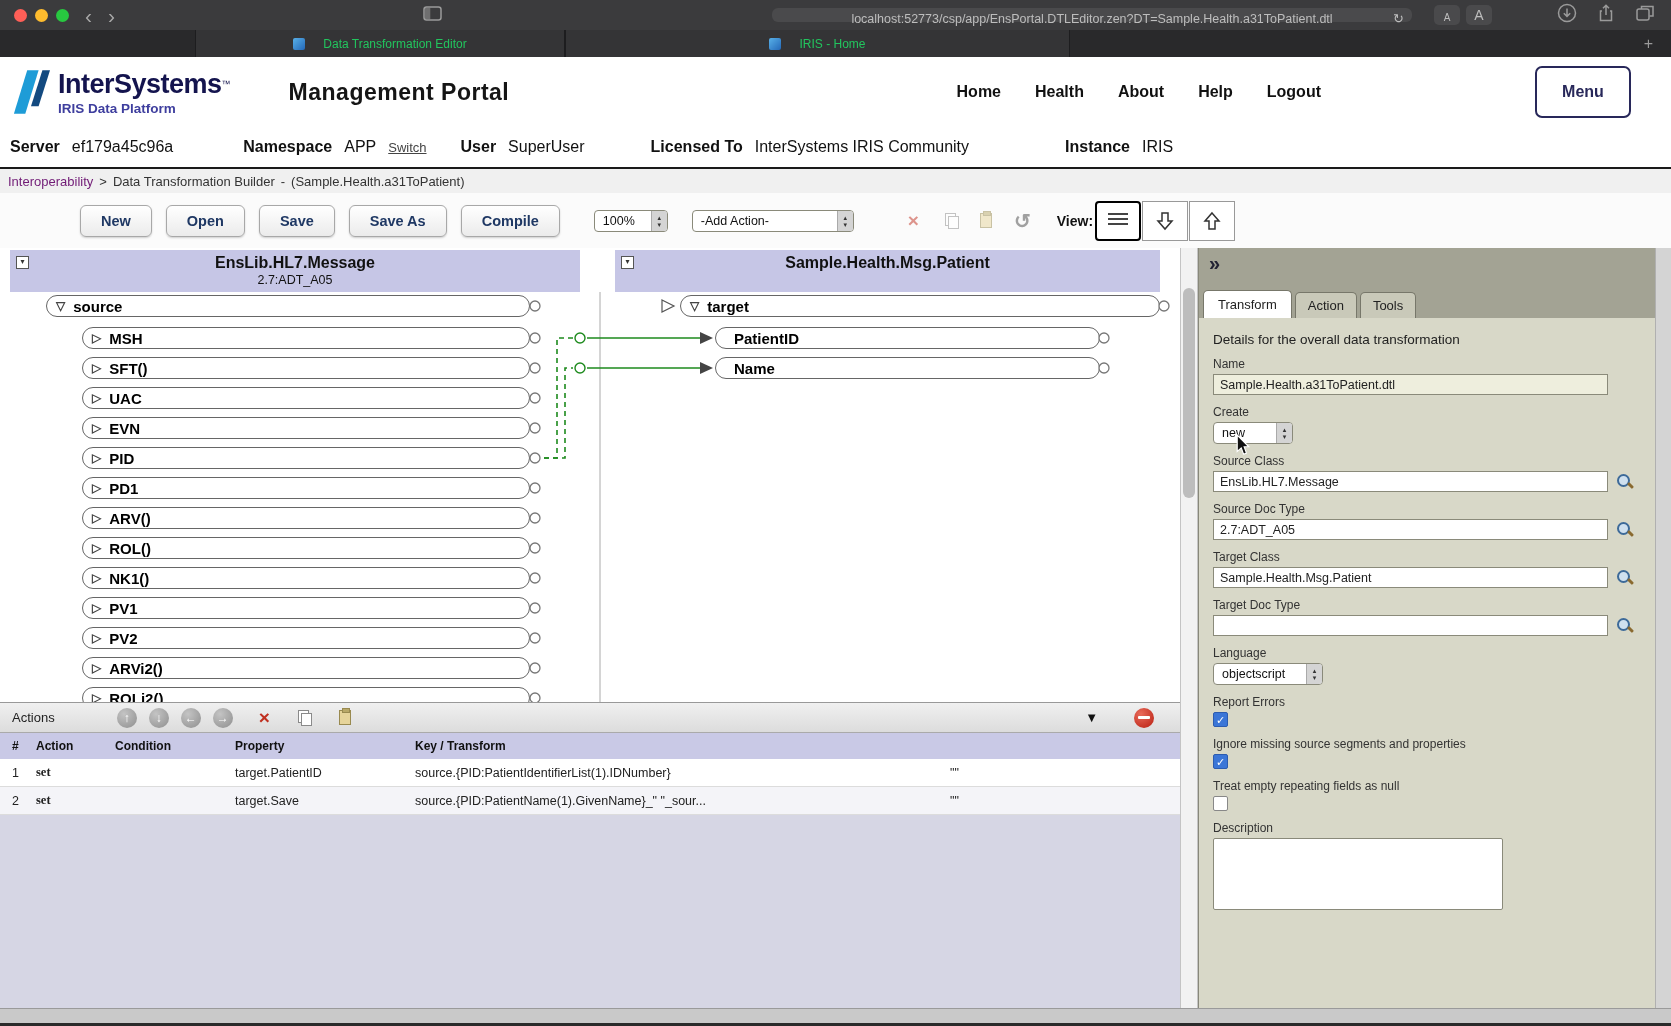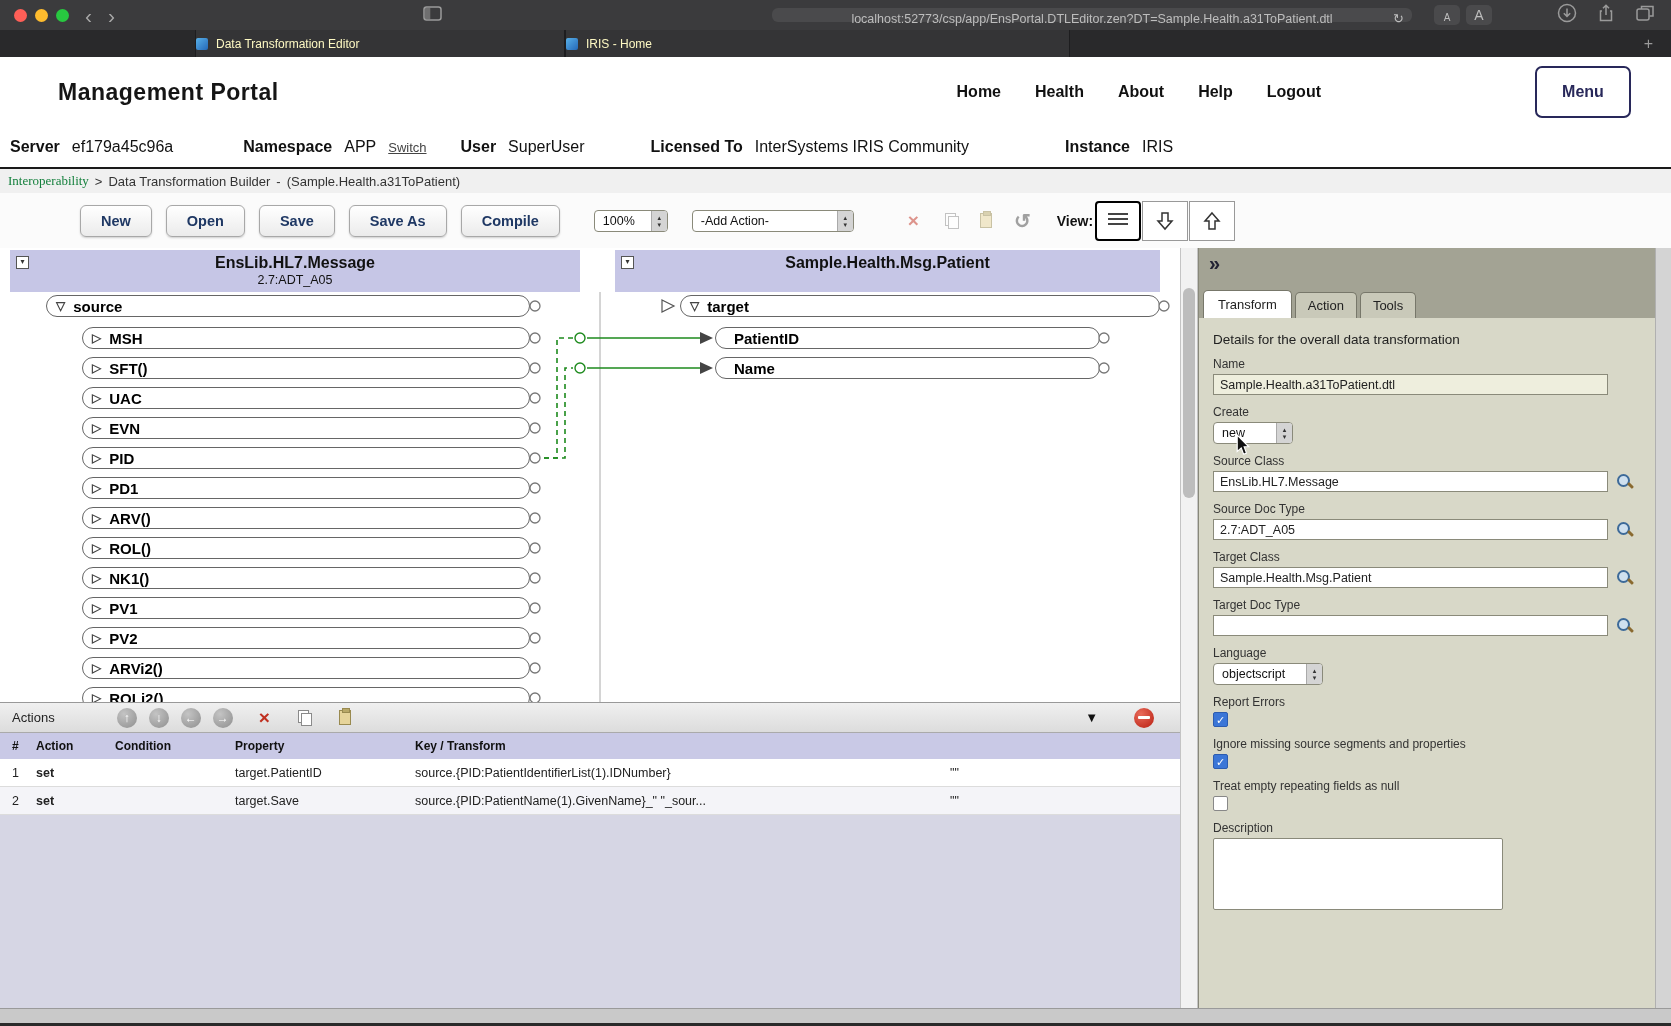--- a/index.html
+++ b/index.html
@@ -13,21 +13,21 @@
   .navglyph { color:#a8a8a8; font-size:21px; line-height:1; padding:0 8px; }
   .urlbar { position:relative; margin-left:330px; width:640px; height:14px; background:#4a4a4c; border-radius:6px; color:#bdbdbd; font-size:12.5px; line-height:22px; text-align:center; }
   .urlbar .reload { position:absolute; right:8px; top:0; color:#bdbdbd; font-size:13px; }
   .aa { display:flex; gap:6px; margin-left:22px; }
   .aabtn { width:26px; height:20px; background:#4a4a4c; border-radius:5px; color:#bdbdbd; display:flex; align-items:flex-end; justify-content:center; padding-bottom:2px; }
   .rightico { margin-left:auto; margin-right:16px; display:flex; gap:20px; align-items:center; }
 
   
   .tabbar { position:absolute; left:0; top:30px; width:100%; height:27px; background:#29292b; display:flex; align-items:stretch; }
   .tabspacer { width:195px; }
-  .btab { display:flex; align-items:center; justify-content:flex-start; gap:8px; font-size:12px; color:#fef9c3; background:#343436; border-right:1px solid #1d1d1f; border-left:1px solid #1d1d1f; }
+  .btab { display:flex; align-items:center; justify-content:center; gap:18px; font-size:12px; color:#22c55e; background:#343436; border-right:1px solid #1d1d1f; border-left:1px solid #1d1d1f; }
   .btab.active { background:#46464a; }
   .fav { width:12px; height:12px; border-radius:2px; background:linear-gradient(135deg,#58b0e8,#2468b8); }
   .newtab { margin-left:auto; margin-right:18px; color:#9a9a9a; font-size:16px; align-self:center; }
 
   
   .pheader { position:absolute; left:0; top:57px; width:100%; height:70px; background:#fff; display:flex; align-items:center; }
   .logoblock { display:flex; align-items:center; margin-left:12px; gap:8px; }
   .brandtxt .b1 { font-size:27px; font-weight:bold; color:#14144e; letter-spacing:-0.5px; }
   .brandtxt .tm { font-size:9px; vertical-align:super; color:#14144e; }
   .brandtxt .b2 { font-size:13.5px; font-weight:bold; color:#3e3e9e; margin-top:1px; }
@@ -37,21 +37,21 @@
   .menubtn { position:absolute; right:40px; top:9px; width:96px; height:52px; border:2px solid #28285a; border-radius:7px; color:#28285a; font-size:16px; font-weight:bold; display:flex; align-items:center; justify-content:center; background:#fff; }
 
   
   .infobar { position:absolute; left:0; top:127px; width:100%; height:42px; background:#fff; border-bottom:2px solid #1a1a1a; display:flex; align-items:center; font-size:16px; color:#111; }
   .grp { display:flex; align-items:baseline; gap:12px; }
   .grp b { font-weight:bold; }
   .switchlink { font-size:13px; color:#444; text-decoration:underline; }
 
   
   .crumb { position:absolute; left:0; top:169px; width:100%; height:24px; background:#f0f0f0; display:flex; align-items:center; gap:6px; padding-left:8px; font-size:13px; color:#333; }
-  .crumb .root { color:#15803d;font-family:Liberation Serif, serif; }
+  .crumb .root { color:#701a75; }
 
   
   .tbar { position:absolute; left:0; top:193px; width:100%; height:55px; background:#fbfbfb; display:flex; align-items:center; }
   .btn { height:32px; padding:0 20px; background:linear-gradient(#ffffff,#ebebeb); border:1px solid #a8a8a8; border-radius:6px; color:#1f3864; font-weight:bold; font-size:14.5px; box-shadow:0 1px 2px rgba(0,0,0,0.18); display:flex; align-items:center; margin-right:14px; }
   .sel { display:inline-flex; border:1px solid #8a8a7a; border-radius:4px; overflow:hidden; background:#fff; height:22px; align-items:center; }
   .sel .txt { padding:0 8px; font-size:12.5px; color:#111; white-space:nowrap; }
   .sel .stp { width:16px; height:22px; background:#d4d4d4; border-left:1px solid #aaa; display:flex; flex-direction:column; align-items:center; justify-content:center; font-size:7px; line-height:7px; color:#333; margin-left:auto; }
   .x { color:#c03020; font-weight:bold; font-size:19px; line-height:1; }
   .dim { opacity:0.5; }
   .ic-copy { position:relative; width:13px; height:15px; display:inline-block; }
@@ -84,21 +84,21 @@
   .actions { flex:1; display:flex; flex-direction:column; border-top:1px solid #999; background:#d6d6e4; }
   .abar { height:30px; background:linear-gradient(#f0f0f0,#dcdcdc); border-bottom:1px solid #aaa; display:flex; align-items:center; gap:12px; position:relative; }
   .abar .ttl { font-size:13px; color:#222; margin-left:12px; margin-right:50px; }
   .circ { width:20px; height:20px; border-radius:50%; background:radial-gradient(circle at 35% 30%, #c4c4c4, #8e8e8e); color:#fff; font-size:12px; text-align:center; line-height:20px; }
   .ddtri { position:absolute; right:82px; color:#111; font-size:13px; }
   .ic-minus { position:absolute; right:26px; width:20px; height:20px; border-radius:50%; background:radial-gradient(circle at 35% 30%, #e86a5a, #b81e10); }
   .ic-minus::after { content:""; position:absolute; left:4px; top:8.5px; width:12px; height:3px; background:#fff; border-radius:1px; }
   .agrid { display:grid; grid-template-columns:24px 79px 120px 180px 535px 1fr; align-items:center; padding-left:12px; }
   .thead { height:26px; background:#c9c9e6; font-weight:bold; font-size:12px; color:#111; }
   .trow { height:28px; background:#fff; font-size:12.5px; color:#222; border-bottom:1px solid #dcdcdc; }
-  .trow .act { font-weight:bold; }
+  .trow .act { font-weight:bold;font-family:Liberation Serif, serif; }
   .afill { flex:1; background:#d6d6e4; }
 
   
   .sbar { width:457px; background:#d8d8c8; border-left:1px solid #88887a; position:relative; }
   .sbtop { height:70px; background:#a3a394; position:relative; }
   .collapse { position:absolute; left:10px; top:4px; font-size:20px; font-weight:bold; color:#222233; }
   .stabs { position:absolute; bottom:0; left:4px; display:flex; gap:3px; align-items:flex-end; }
   .stab { background:#c9c9b9; border:1px solid #77776a; border-bottom:none; border-radius:5px 5px 0 0; padding:5px 12px; font-size:13px; color:#222; }
   .stab.active { background:#fff; padding:6px 14px; }
   .scontent { padding:14px 14px 0 14px; position:relative; }
@@ -177,20 +177,30 @@
       <span>Data Transformation Editor</span>
     </div>
     <div class="btab" style="width:505px">
       <span class="fav"></span>
       <span>IRIS - Home</span>
     </div>
     <span class="newtab">+</span>
   </div>
 
   <div class="pheader">
+    <div class="logoblock">
+      <svg width="38" height="48" viewBox="0 0 40 50">
+        <path d="M16 2 H28 L14 48 H2 Z" fill="#1e9cd7"></path>
+        <path d="M32 2 H40 L28 40 H20 Z" fill="#134a80"></path>
+      </svg>
+      <div class="brandtxt">
+        <div><span class="b1">InterSystems</span><span class="tm">™</span></div>
+        <div class="b2">IRIS Data Platform</div>
+      </div>
+    </div>
     <div class="ptitle">Management Portal</div>
     <div class="pnav">
       <a href="#">Home</a>
       <a href="#">Health</a>
       <a href="#">About</a>
       <a href="#">Help</a>
       <a href="#">Logout</a>
     </div>
     <div class="menubtn">Menu</div>
   </div>

